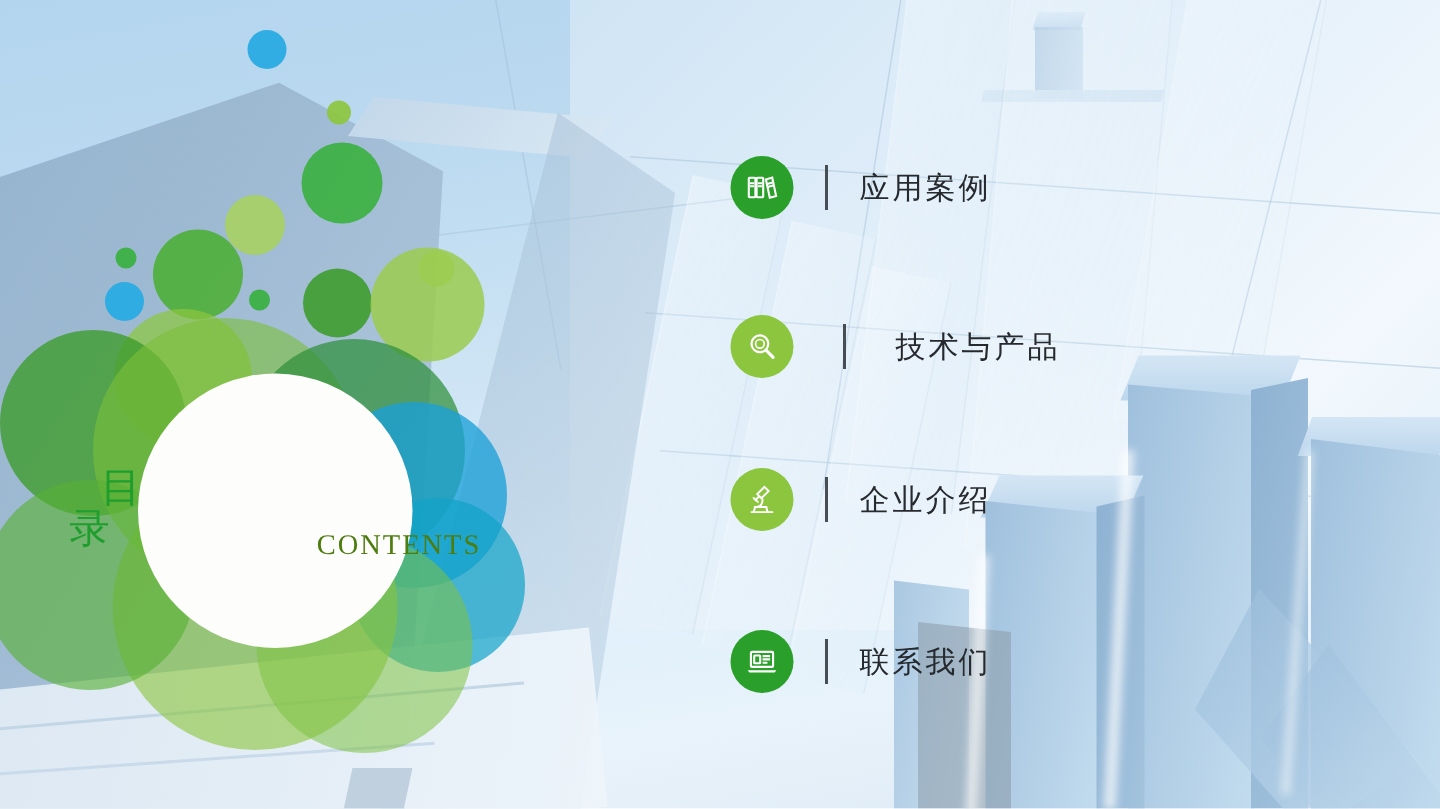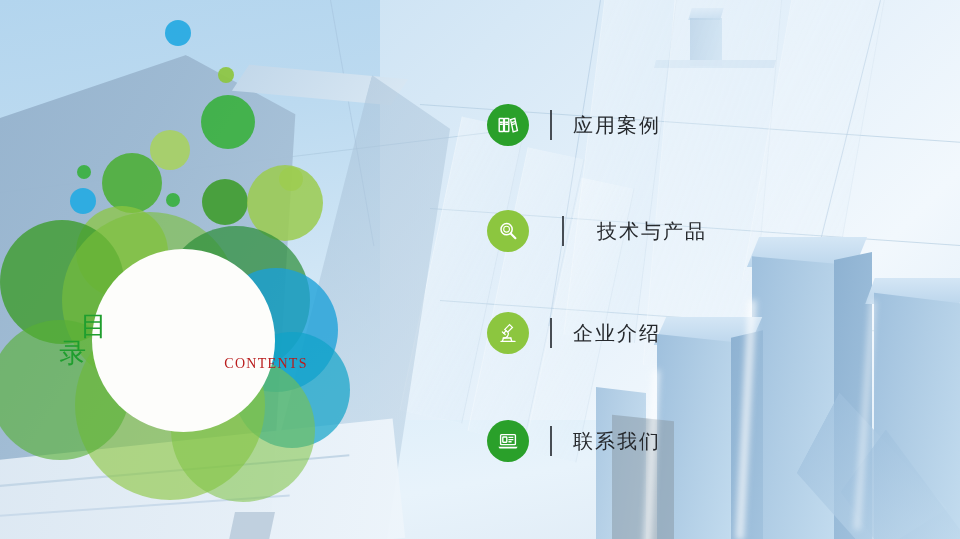--- a/index.html
+++ b/index.html
@@ -52,21 +52,21 @@
     background:#fdfdfb;
     box-shadow:0 0 0 0 rgba(0,0,0,0);
     display:flex;flex-direction:row;align-items:center;justify-content:center;
     z-index:40;
   }
   #contents-cn{
     color:#1f9e2e;font-size:27px;letter-spacing:21px;text-indent:21px;
     font-family:"DejaVu Sans","Liberation Sans",sans-serif;line-height:1;margin-bottom:4px;
   }
   #contents-en{
-    color:#b91c1c;font-size:14px;letter-spacing:1.3px;line-height:1;
+    color:#4d7c0f;font-size:19px;letter-spacing:1.3px;line-height:1;
     font-family:"Liberation Serif","DejaVu Serif",serif;
     margin-top:46px;
   }
 
   
   #menu{position:absolute;left:487px;top:0;width:420px;height:539px;z-index:45;}
   .menu-item{position:absolute;display:flex;align-items:center;height:46px;}
   .badge{
     width:42px;height:42px;border-radius:50%;flex:0 0 42px;
     display:flex;align-items:center;justify-content:center;

